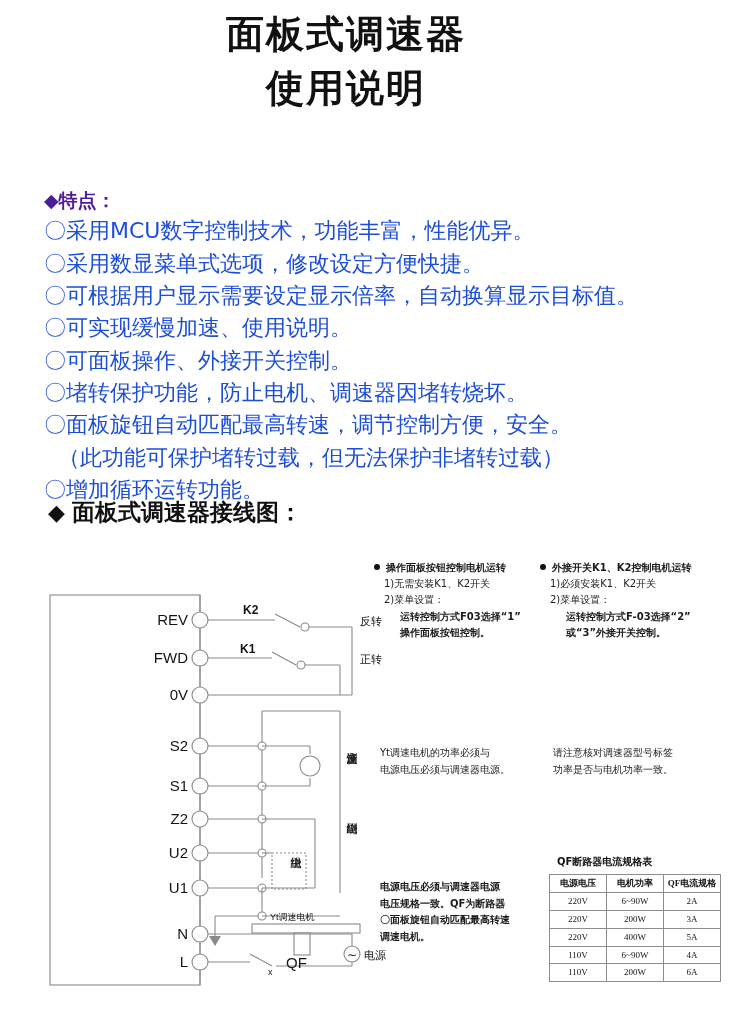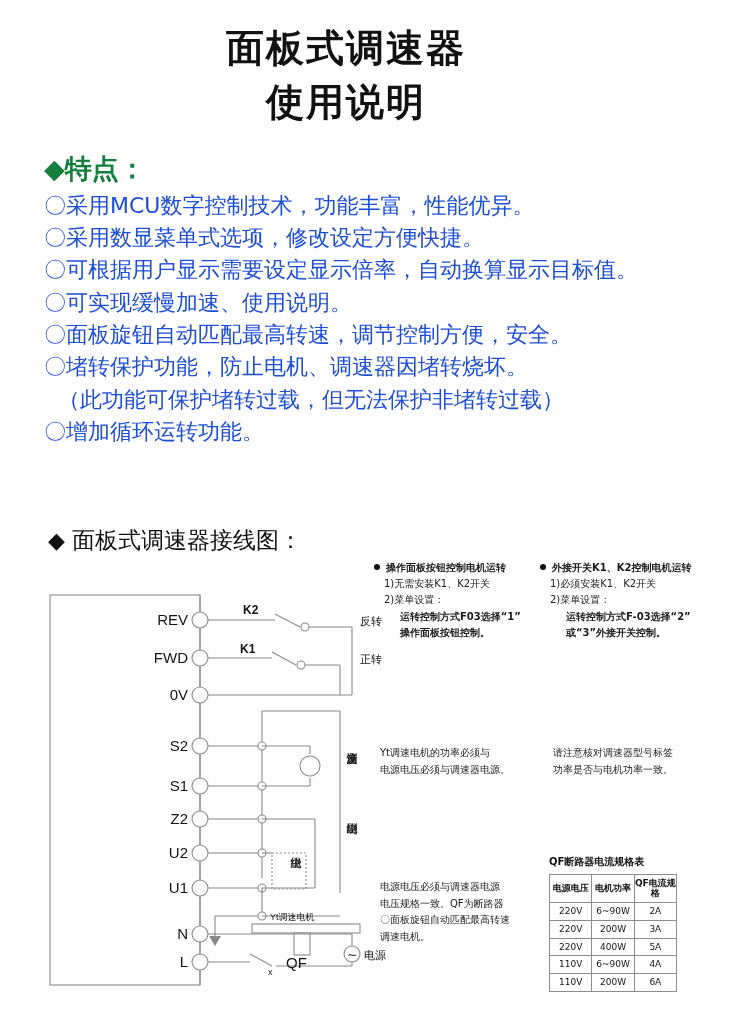--- a/index.html
+++ b/index.html
@@ -12,65 +12,65 @@
     height: 1036px;
     position: relative;
     font-family: "DejaVu Sans", "Liberation Sans", sans-serif;
     color: #1a1a1a;
     overflow: hidden;
   }
 
   
   .title-block {
     position: absolute;
-    left: 0; top: 22px;
+    left: 0; top: 8px;
     width: 692px;
     text-align: center;
   }
   .title-line {
     font-size: 38px;
     font-weight: bold;
     letter-spacing: 2px;
     line-height: 1.42;
     color: #111;
   }
 
   
   .features {
     position: absolute;
     left: 44px;
     top: 152px;
     width: 680px;
   }
   .section-head {
-    font-size: 27px;
+    font-size: 19px;
     font-weight: bold;
     line-height: 1.28;
-    color: #15803d;
-    white-space: nowrap;
+    color: #4c1d95;
+    white-space: nowrap;
+    margin-top: 36px;
   }
   .feat-list { margin-top: 3px; }
   .feat-item {
     font-size: 22px;
     line-height: 1.47;
     color: #1d4ed8;
     white-space: nowrap;
   }
   .feat-item.indent { padding-left: 14px; }
 
   
   .wiring-head {
     position: absolute;
     left: 48px;
     top: 497px;
     font-size: 23px;
-    font-weight: normal;
+    font-weight: bold;
     color: #111;
     white-space: nowrap;
-    margin-top: 28px;
   }
   .wiring-head .dia { font-size: 22px; margin-right: 7px; }
 
   
   .diagram {
     position: absolute;
     left: 0; top: 548px;
     width: 750px; height: 460px;
   }
   .diagram svg { display: block; }
@@ -109,25 +109,27 @@
     left: 549px;
     top: 855px;
     width: 155px;
   }
   .qf-caption {
     font-size: 10px;
     font-weight: bold;
     color: #141414;
     margin-bottom: 5px;
     white-space: nowrap;
+    margin-left: 8px;
   }
   table.qf {
     border-collapse: collapse;
-    width: 128px;
+    width: 172px;
     table-layout: fixed;
+    font-family: Liberation Serif, serif;
   }
   table.qf th, table.qf td {
     border: 1px solid #8d8d8d;
     font-size: 9px;
     text-align: center;
     padding: 4px 0 3px 0;
     color: #141414;
     font-weight: normal;
     line-height: 1.1;
   }
@@ -143,22 +145,23 @@
   <div class="title-line">使用说明</div>
 </div>
 
 <div class="features">
   <div class="section-head">◆特点：</div>
   <div class="feat-list">
     <div class="feat-item">〇采用MCU数字控制技术，功能丰富，性能优异。</div>
     <div class="feat-item">〇采用数显菜单式选项，修改设定方便快捷。</div>
     <div class="feat-item">〇可根据用户显示需要设定显示倍率，自动换算显示目标值。</div>
     <div class="feat-item">〇可实现缓慢加速、使用说明。</div>
+    <div class="feat-item">〇可面板操作、外接开关控制。</div>
+    <div class="feat-item">〇堵转保护功能，防止电机、调速器因堵转烧坏。</div>
     <div class="feat-item">〇面板旋钮自动匹配最高转速，调节控制方便，安全。</div>
-    <div class="feat-item">〇堵转保护功能，防止电机、调速器因堵转烧坏。</div>
     <div class="feat-item indent">（此功能可保护堵转过载，但无法保护非堵转过载）</div>
     <div class="feat-item">〇增加循环运转功能。</div>
   </div>
 </div>
 
 <div class="wiring-head">
   <span class="dia">◆</span><span>面板式调速器接线图：</span>
 </div>
 
 <div class="diagram">
@@ -291,21 +294,21 @@
   <div class="plain-note" style="left:380px; top:197px;">
     <div>Yt调速电机的功率必须与</div>
     <div>电源电压必须与调速器电源。</div>
   </div>
 
   <div class="plain-note" style="left:553px; top:197px;">
     <div>请注意核对调速器型号标签</div>
     <div>功率是否与电机功率一致。</div>
   </div>
 
-  <div class="plain-note" style="left:380px; top:331px;">
+  <div class="plain-note" style="left:380px; top:331px;font-weight:bold;">
     <div>电源电压必须与调速器电源</div>
     <div>电压规格一致。QF为断路器</div>
     <div>〇面板旋钮自动匹配最高转速</div>
     <div>调速电机。</div>
   </div>
 </div>
 
 <div class="qf-wrap">
   <div class="qf-caption">QF断路器电流规格表</div>
   <table class="qf">

